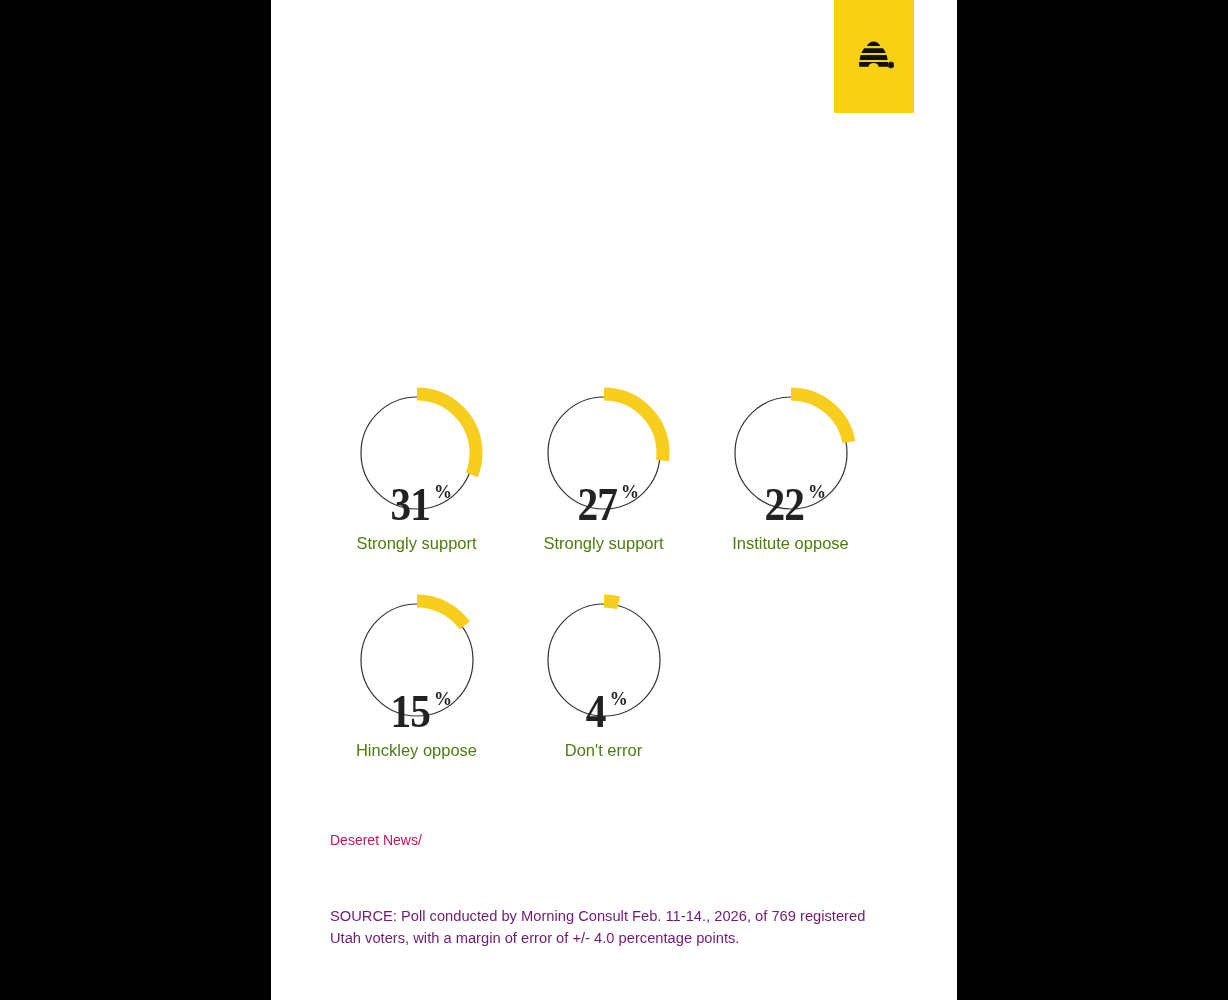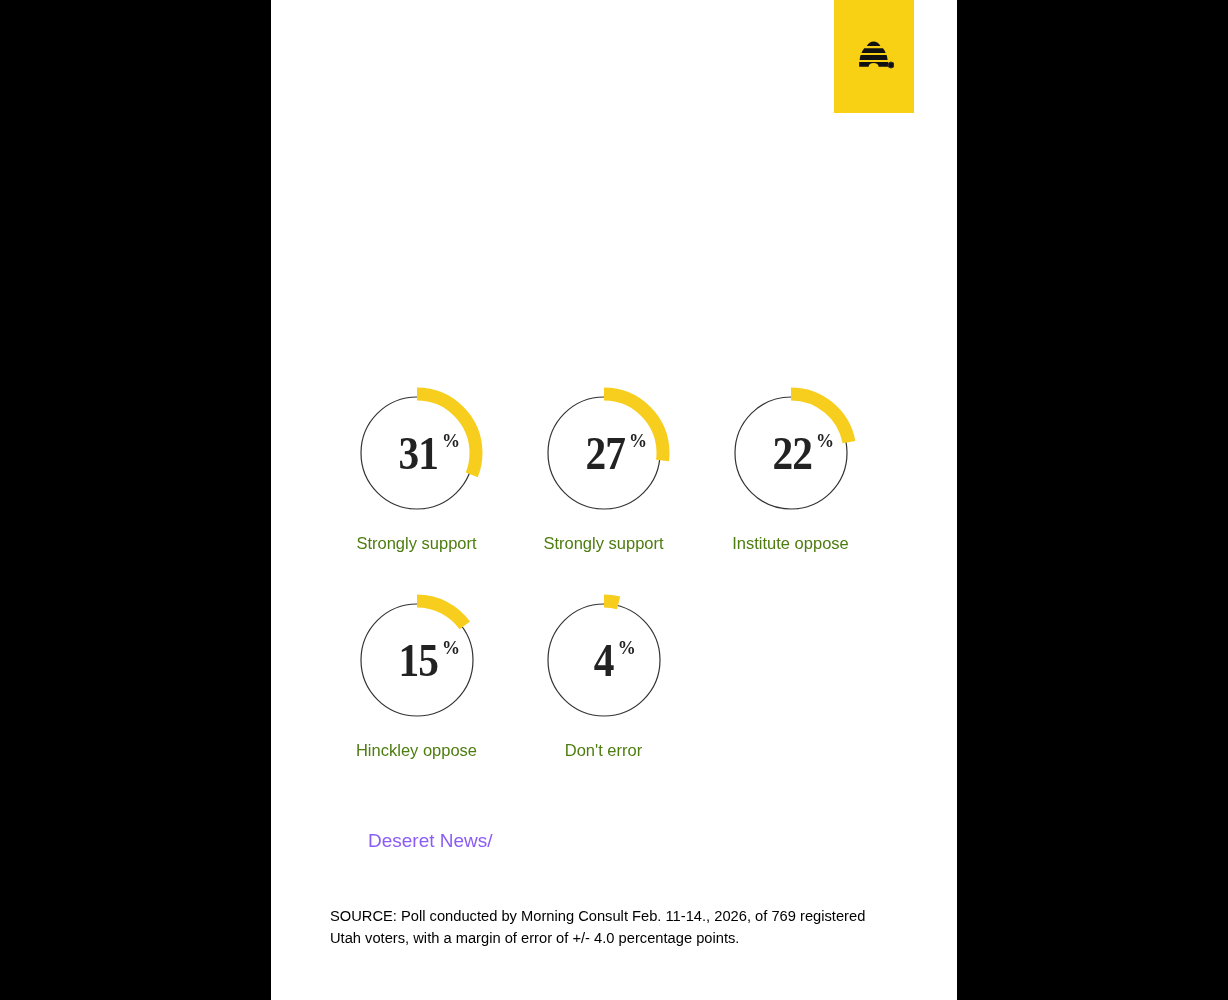--- a/index.html
+++ b/index.html
@@ -88,25 +88,25 @@
   }
   .gauge-figure svg {
     display: block;
     position: absolute;
     top: 0;
     left: 0;
   }
   .gauge-value {
     position: absolute;
     top: 0;
-    left: 16px;
+    left: 8px;
     width: 150px;
     height: 150px;
     display: flex;
-    align-items: center;
+    align-items: flex-end;
     justify-content: center;
   }
   .value-inner {
     display: flex;
     align-items: flex-start;
     transform: translateX(-6px);
   }
   .value-num {
     font-family: "Liberation Serif", "DejaVu Serif", serif;
     font-weight: bold;
@@ -133,33 +133,32 @@
     margin-top: 6px;
     white-space: nowrap;
   }
 
   
   #attribution {
     position: absolute;
     top: 828px;
     left: 59px;
     width: 560px;
-    font-size: 19px;
+    font-size: 14px;
     line-height: 25.5px;
-    color: #8b5cf6;
-    margin-left: 38px;
+    color: #be185d;
   }
   #source {
     position: absolute;
     top: 905px;
     left: 59px;
     width: 545px;
     font-size: 14.7px;
     line-height: 22px;
-    color: #000000;
+    color: #701a75;
   }
 </style>
 </head>
 <body>
 
 <div id="card">
 
   <div id="logo-badge">
     <span>
       <svg width="40" height="32" viewBox="0 0 40 32" aria-hidden="true">

